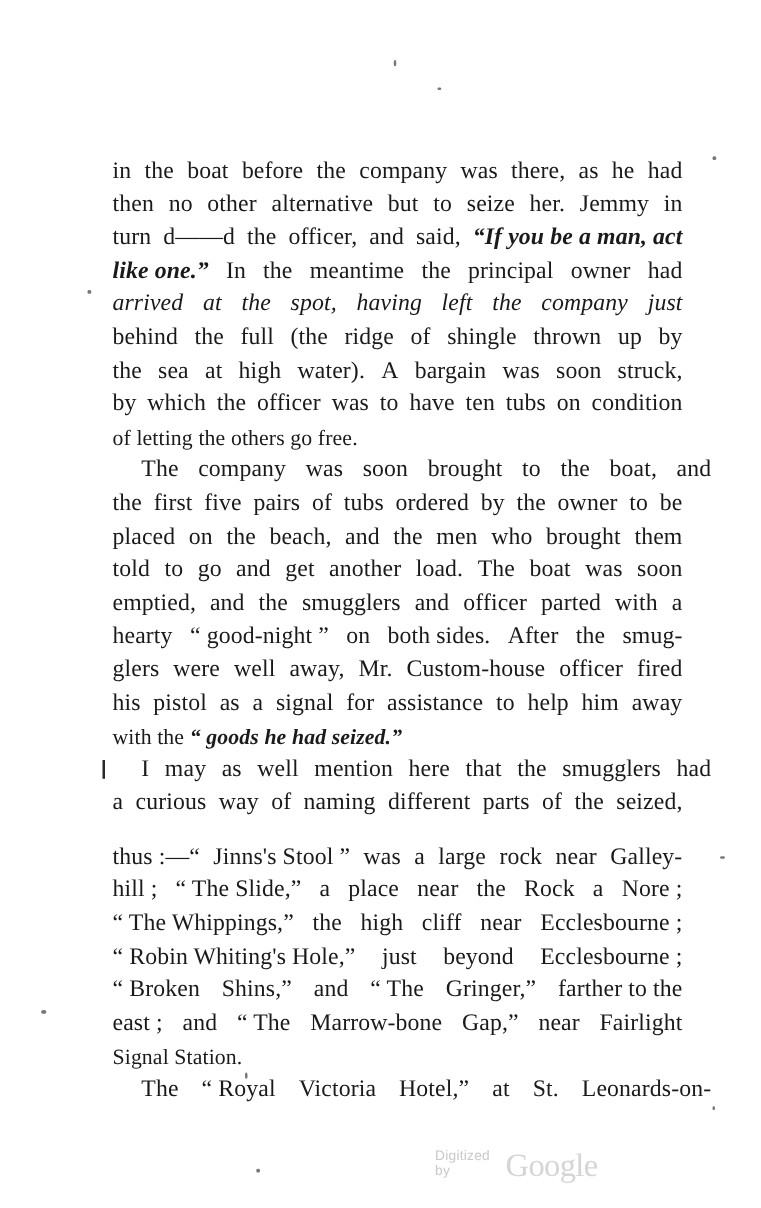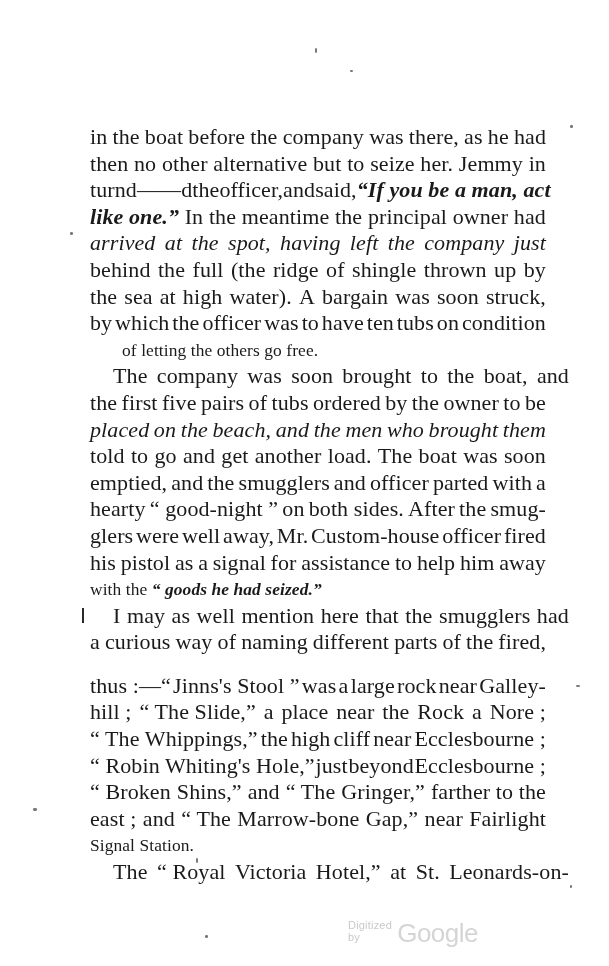--- a/index.html
+++ b/index.html
@@ -55,21 +55,21 @@
     left: 90px;
     top: 124px;
     width: 456px;
   }
   .just {
     display: flex;
     justify-content: space-between;
     width: 456px;
     height: 26.6px;
     line-height: 26.6px;
-    font-size: 22px;
+    font-size: 19px;
     letter-spacing: 0.1px;
   }
   .just > span { white-space: pre; }
   .last {
     display: block;
     width: 456px;
     height: 26.6px;
     line-height: 26.6px;
     font-size: 17.4px;
     white-space: pre;
@@ -100,21 +100,21 @@
   .wm-digitized {
     font-size: 11px;
     color: #c9c9c9;
     font-family: "Liberation Sans", sans-serif;
     letter-spacing: 0.2px;
     padding-bottom: 3px;
   }
   .wm-google {
     font-size: 26px;
     color: #d5d5d5;
-    font-family: Liberation Sans, sans-serif;
+    font-family: Liberation Serif, serif;
     letter-spacing: -0.5px;
     padding-left: 4px;
     line-height: 1;
   }
 
   
   .speck {
     position: absolute;
     background: #777;
     border-radius: 40%;
@@ -228,21 +228,21 @@
           <span>officer</span>
           <span>was</span>
           <span>to</span>
           <span>have</span>
           <span>ten</span>
           <span>tubs</span>
           <span>on</span>
           <span>condition</span>
         </div>
       </div>
-      <div style="position: relative; margin-left: 32px;">
+      <div style="position: relative;">
         <div class="last"><span>of letting the others go free.</span></div>
       </div>
       <div style="position: relative;">
         <div class="just" style="padding-left: 23px;">
           <span>The</span>
           <span>company</span>
           <span>was</span>
           <span>soon</span>
           <span>brought</span>
           <span>to</span>
@@ -260,21 +260,21 @@
           <span>of</span>
           <span>tubs</span>
           <span>ordered</span>
           <span>by</span>
           <span>the</span>
           <span>owner</span>
           <span>to</span>
           <span>be</span>
         </div>
       </div>
-      <div style="position: relative; font-style: italic;">
+      <div style="position: relative;">
         <div class="just">
           <span>placed</span>
           <span>on</span>
           <span>the</span>
           <span>beach,</span>
           <span>and</span>
           <span>the</span>
           <span>men</span>
           <span>who</span>
           <span>brought</span>
@@ -369,21 +369,21 @@
         <div class="just">
           <span>a</span>
           <span>curious</span>
           <span>way</span>
           <span>of</span>
           <span>naming</span>
           <span>different</span>
           <span>parts</span>
           <span>of</span>
           <span>the</span>
-          <span>fired,</span>
+          <span>seized,</span>
         </div>
       </div>
       <div style="position: relative; margin-top: 17px;">
         <div class="just">
           <span>thus :—“</span>
           <span>Jinns's Stool ”</span>
           <span>was</span>
           <span>a</span>
           <span>large</span>
           <span>rock</span>

